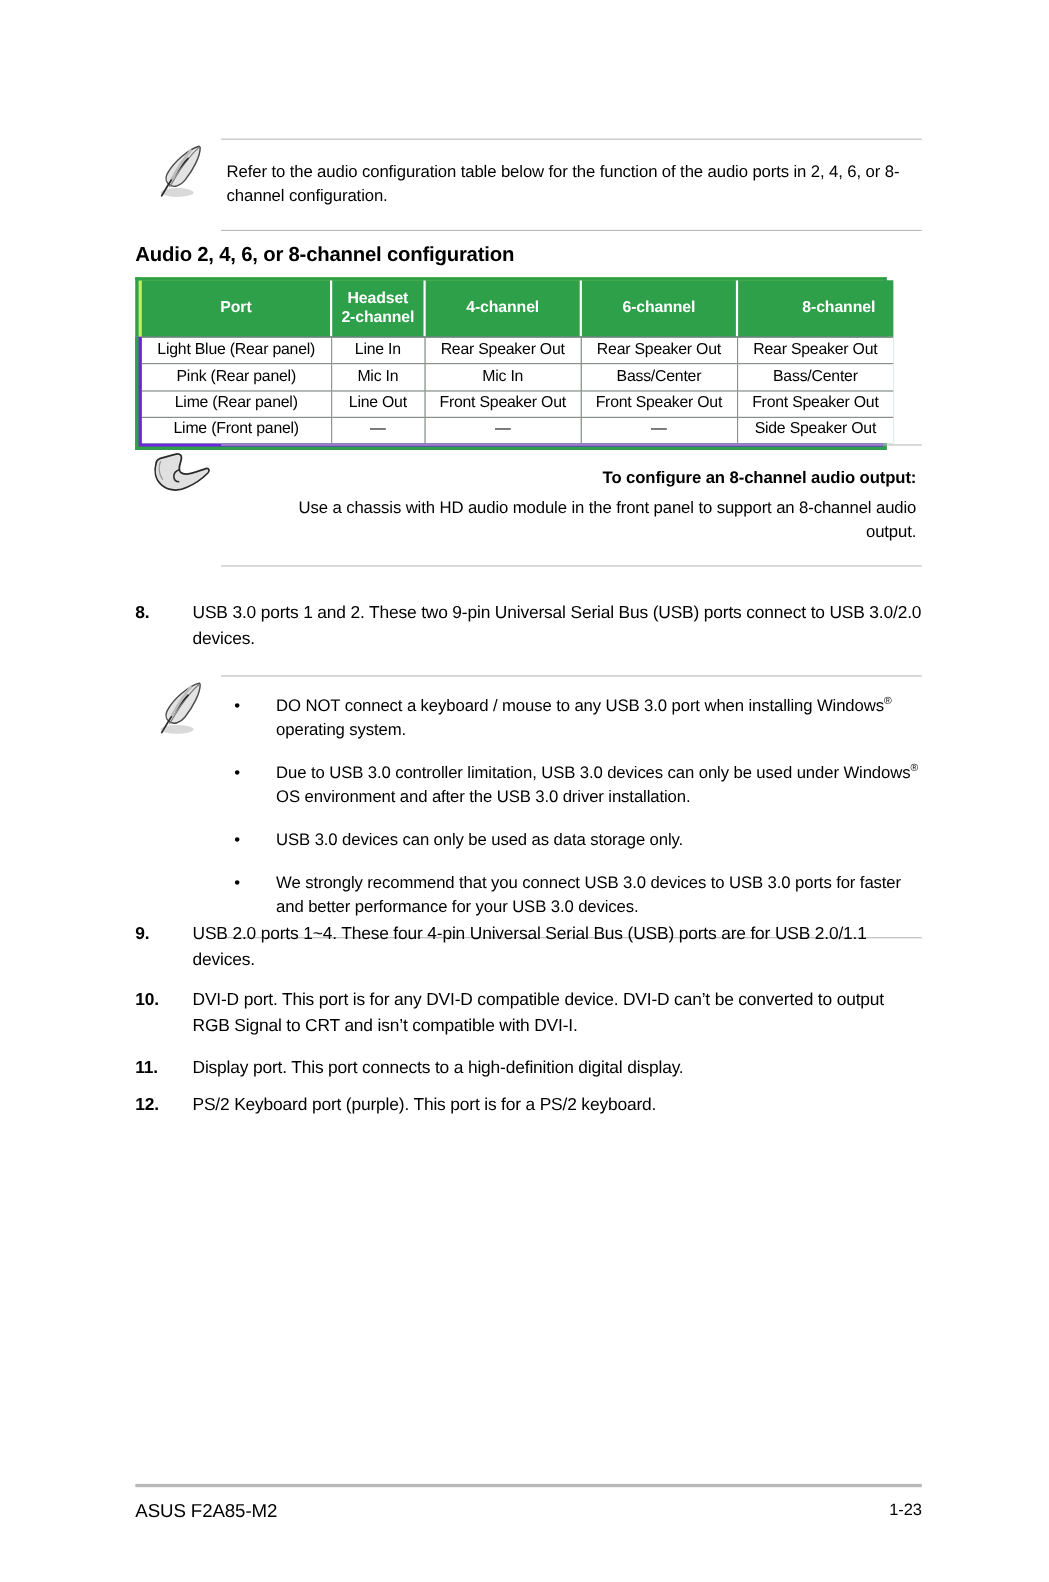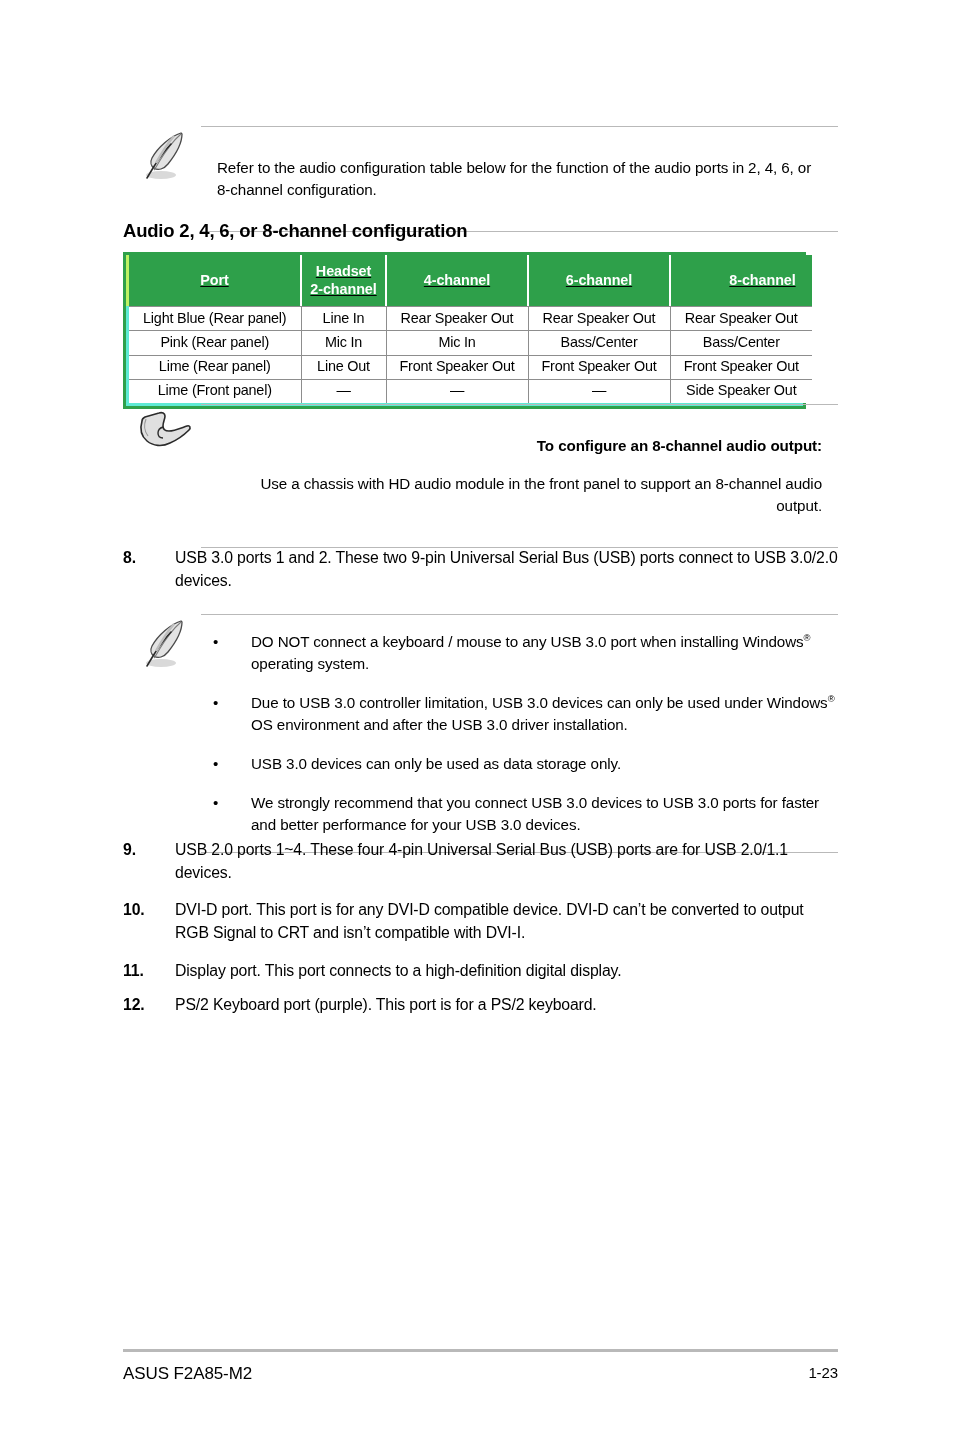--- a/index.html
+++ b/index.html
@@ -39,21 +39,21 @@
     box-sizing: border-box;
   }
   .note-body {
     flex: 1 1 auto;
     border-top: 1.5px solid #b9b9b9;
     border-bottom: 1.5px solid #b9b9b9;
     padding: 14px 0 14px 0;
     box-sizing: border-box;
   }
   .note-body p {
-    margin: 16px;
+    margin: 5px;
     font-size: 15.2px;
     line-height: 1.45;
     letter-spacing: -0.1px;
   }
   .note-body p.indent {
     padding-left: 28px;
   }
   .note-heading {
     font-weight: bold;
     font-size: 15.2px;
@@ -140,31 +140,30 @@
     letter-spacing: -0.2px;
     white-space: nowrap;
   }
   table.audio-table tbody tr td:first-child { border-left: none; }
   table.audio-table tbody tr td:last-child { border-right: none; }
   table.audio-table tbody tr:last-child td { border-bottom: none; }
 
   .table-frame {
     border: 3px solid #2ea04a;
     border-top: none;
-    background: #5eead4;
+    background: #6d28d9;
     padding: 0 3px 3px 3px;
     box-sizing: content-box;
   }
   .table-head-frame {
     border: 3px solid #2ea04a;
     border-bottom: none;
     background: #bef264;
     padding: 0 3px 0 3px;
     box-sizing: content-box;
-    text-decoration: underline;
   }
 
   
   .num-item {
     position: absolute;
     display: flex;
     font-size: 15.8px;
     line-height: 1.48;
     letter-spacing: -0.15px;
   }

